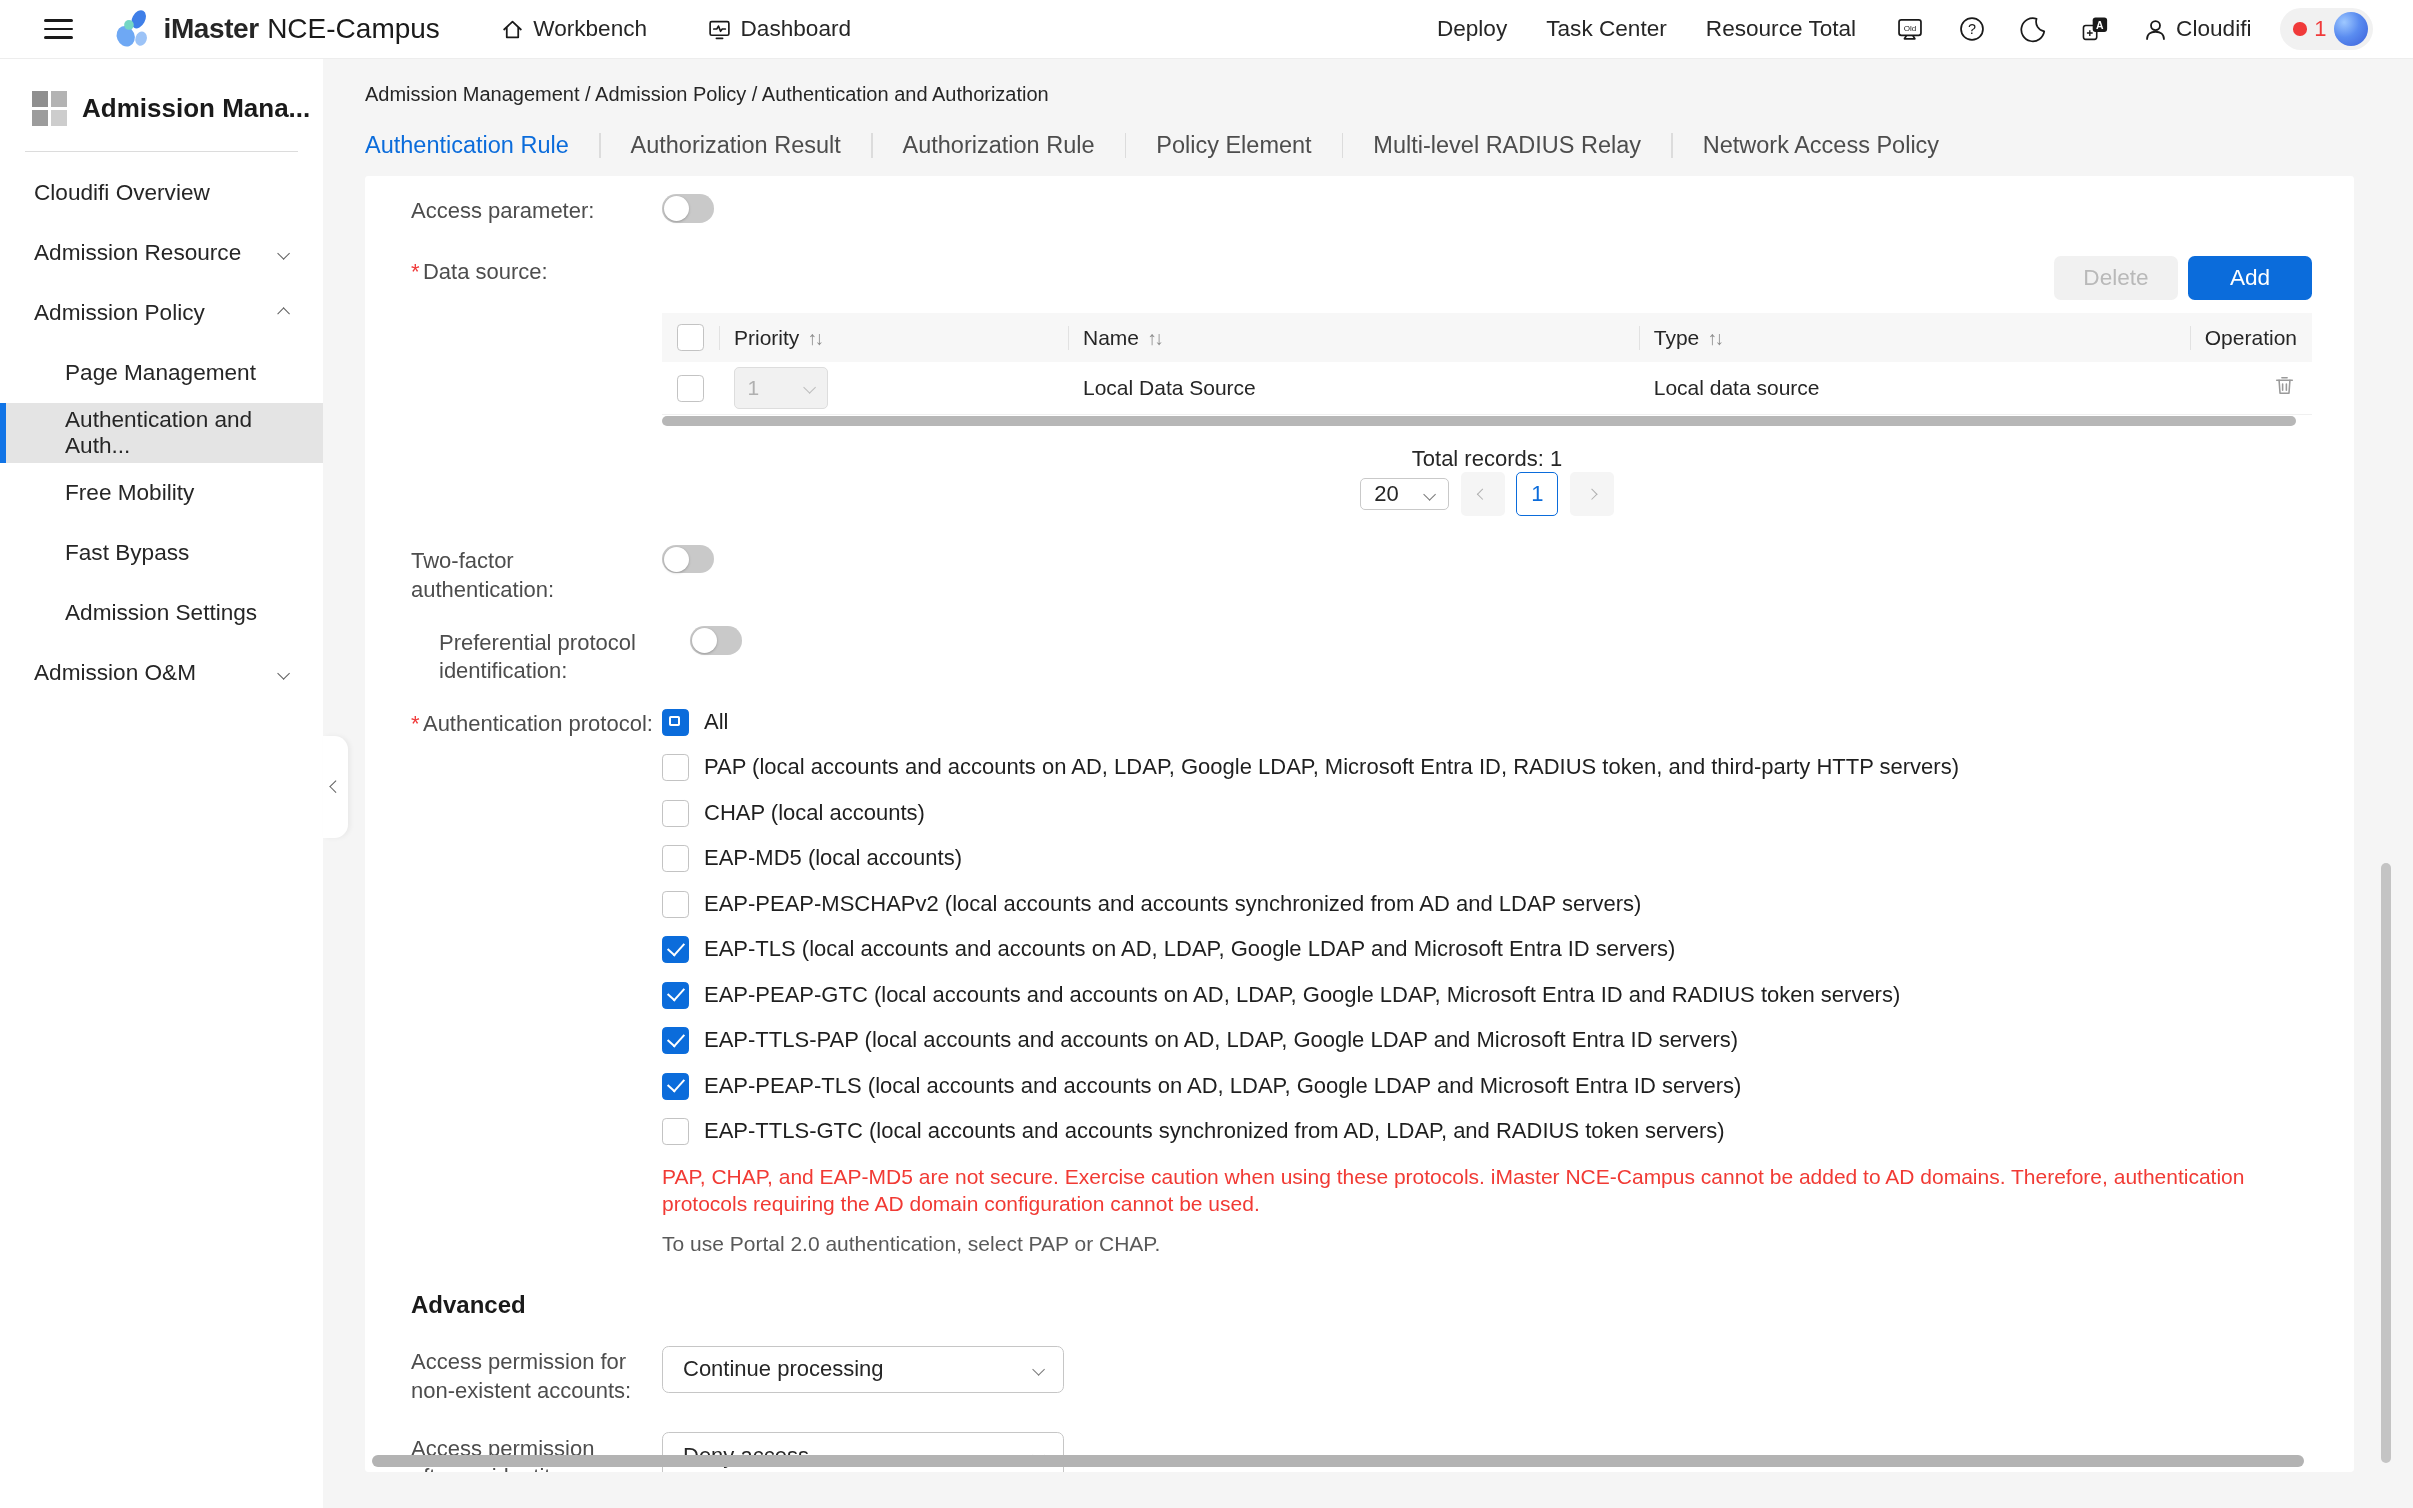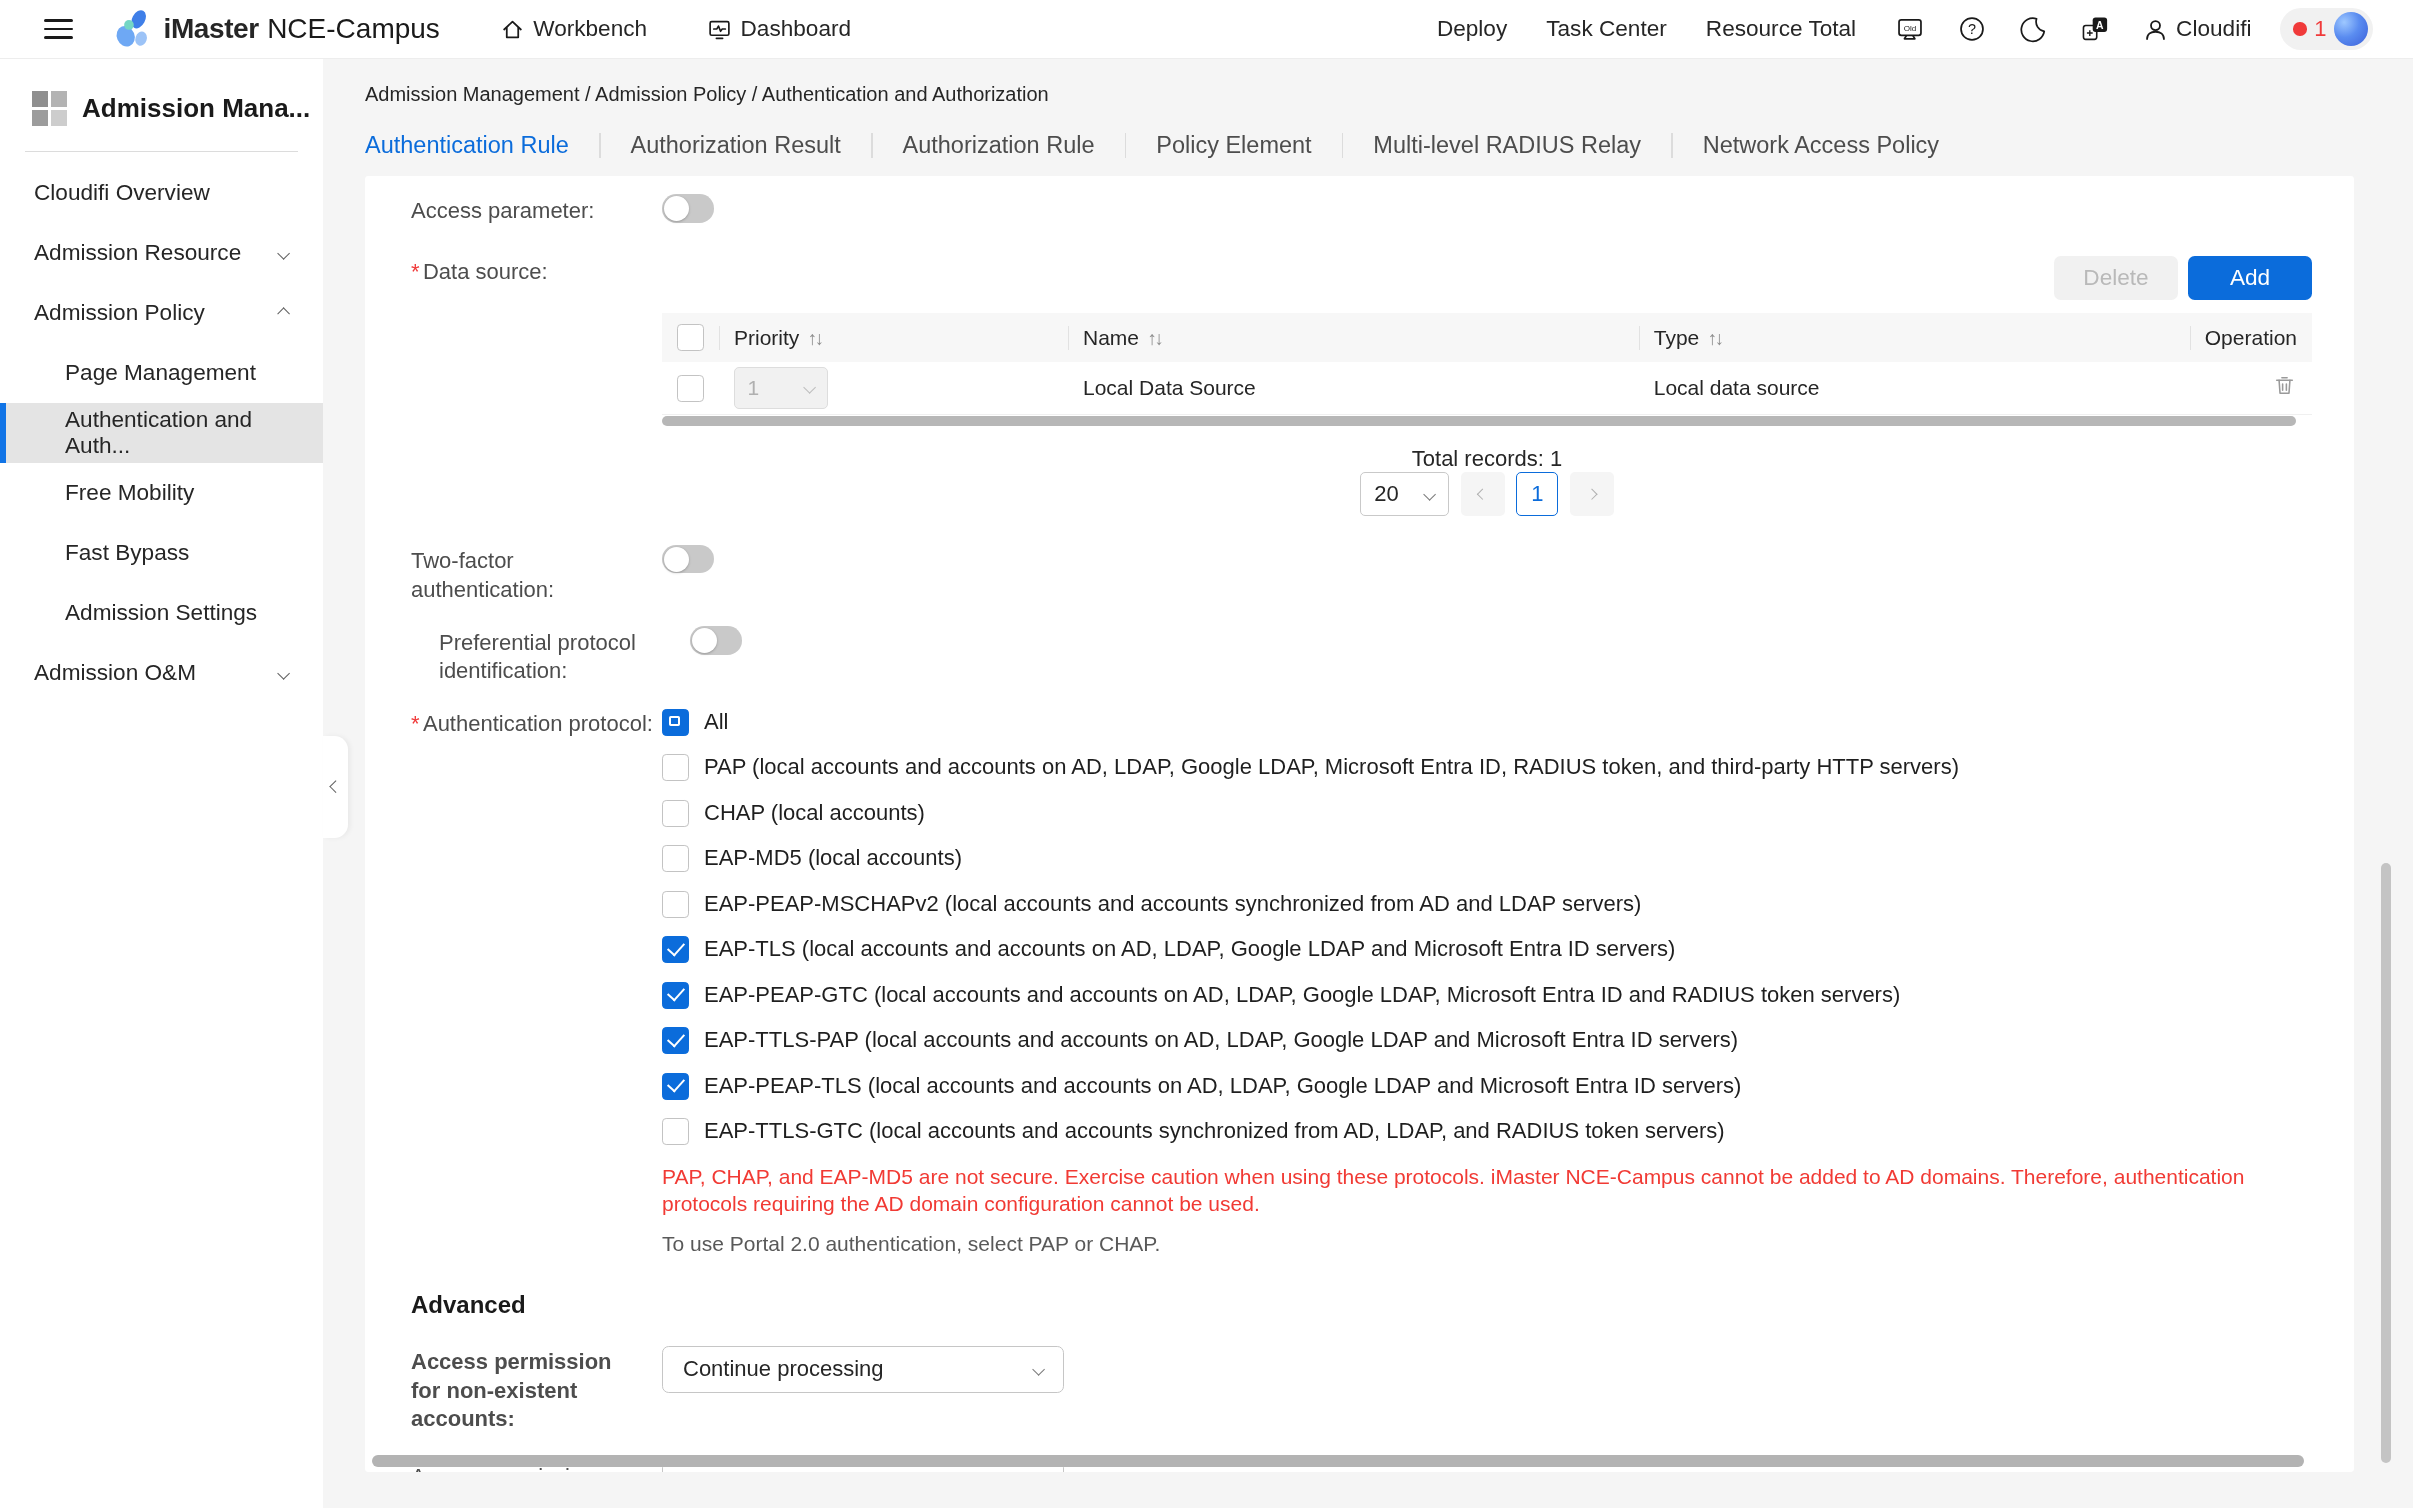--- a/index.html
+++ b/index.html
@@ -98,21 +98,21 @@
     border:2.5px solid #fff; border-radius:1.7px; }
   .mini-select { width:94px; height:42px; background:#f1f1f1; border:0.8px solid #ddd; border-radius:5px;
     color:#b0b0b0; display:inline-flex; align-items:center; justify-content:space-between; padding:0 12.6px; font-size:21px; }
   .mini-select .chev { border-color:#bdbdbd; }
   .hscroll { height:10px; margin-top:1.7px; }
   .hscroll i { display:block; height:10px; width:99%; background:#b7b7b7; border-radius:5px; }
 
   .pag-row { display:flex; justify-content:space-between; align-items:center; margin-top:20px;flex-direction:column; }
   .total { font-size:22px; color:#262626; }
   .pag { display:flex; align-items:center; gap:11.7px; }
-  .pg-size { width:89px; height:44px; border:0.8px solid #c9c9c9; border-radius:5px; background:#fff;
+  .pg-size { width:89px; height:32px; border:0.8px solid #c9c9c9; border-radius:5px; background:#fff;
     display:inline-flex; align-items:center; justify-content:space-between; padding:0 13.4px; font-size:22px; cursor:pointer; }
   .pg-btn { width:44px; height:44px; border-radius:5px; background:#f5f5f5; display:inline-flex;
     align-items:center; justify-content:center; cursor:pointer; }
   .pg-btn .chev { border-color:#b0b0b0; width:8.4px; height:8.4px; }
   .pg-cur { min-width:42px; height:44px; border:1.7px solid #0b6cdb; color:#0b6cdb; border-radius:5px; background:#fff;
     display:inline-flex; align-items:center; justify-content:center; font-size:22px; padding:0 10px; cursor:pointer; }
 
   .proto-row { display:flex; align-items:center; gap:15px; margin-bottom:17px; min-height:28.5px; }
   .proto-label { font-size:22px; color:#1f1f1f; line-height:28.5px; }
   .warning { font-size:21px; line-height:27px; color:#f13a34; margin-top:3.4px; max-width:1751px; }
@@ -421,21 +421,21 @@
             </div>
           </div>
         <div class="warning">PAP, CHAP, and EAP-MD5 are not secure. Exercise caution when using these protocols. iMaster NCE-Campus cannot be added to AD domains. Therefore, authentication protocols requiring the AD domain configuration cannot be used.</div>
         <div class="note">To use Portal 2.0 authentication, select PAP or CHAP.</div>
       </div>
     </div>
 
     <div class="adv-title">Advanced</div>
 
     <div class="frow adv-row">
-      <div class="flabel" style="width:226px;margin-right:25px;font-weight:bold;">Access permission for non-existent accounts:</div>
+      <div class="flabel" style="width:226px;margin-right:25px;">Access permission for non-existent accounts:</div>
       <div class="fctrl">
         <span class="select">
           <span>Continue processing</span>
           <span class="chev down"></span>
         </span>
       </div>
     </div>
 
     <div class="frow adv-row">
       <div class="flabel" style="width:226px;margin-right:25px;">Access permission after an identity authentication failure:</div>

